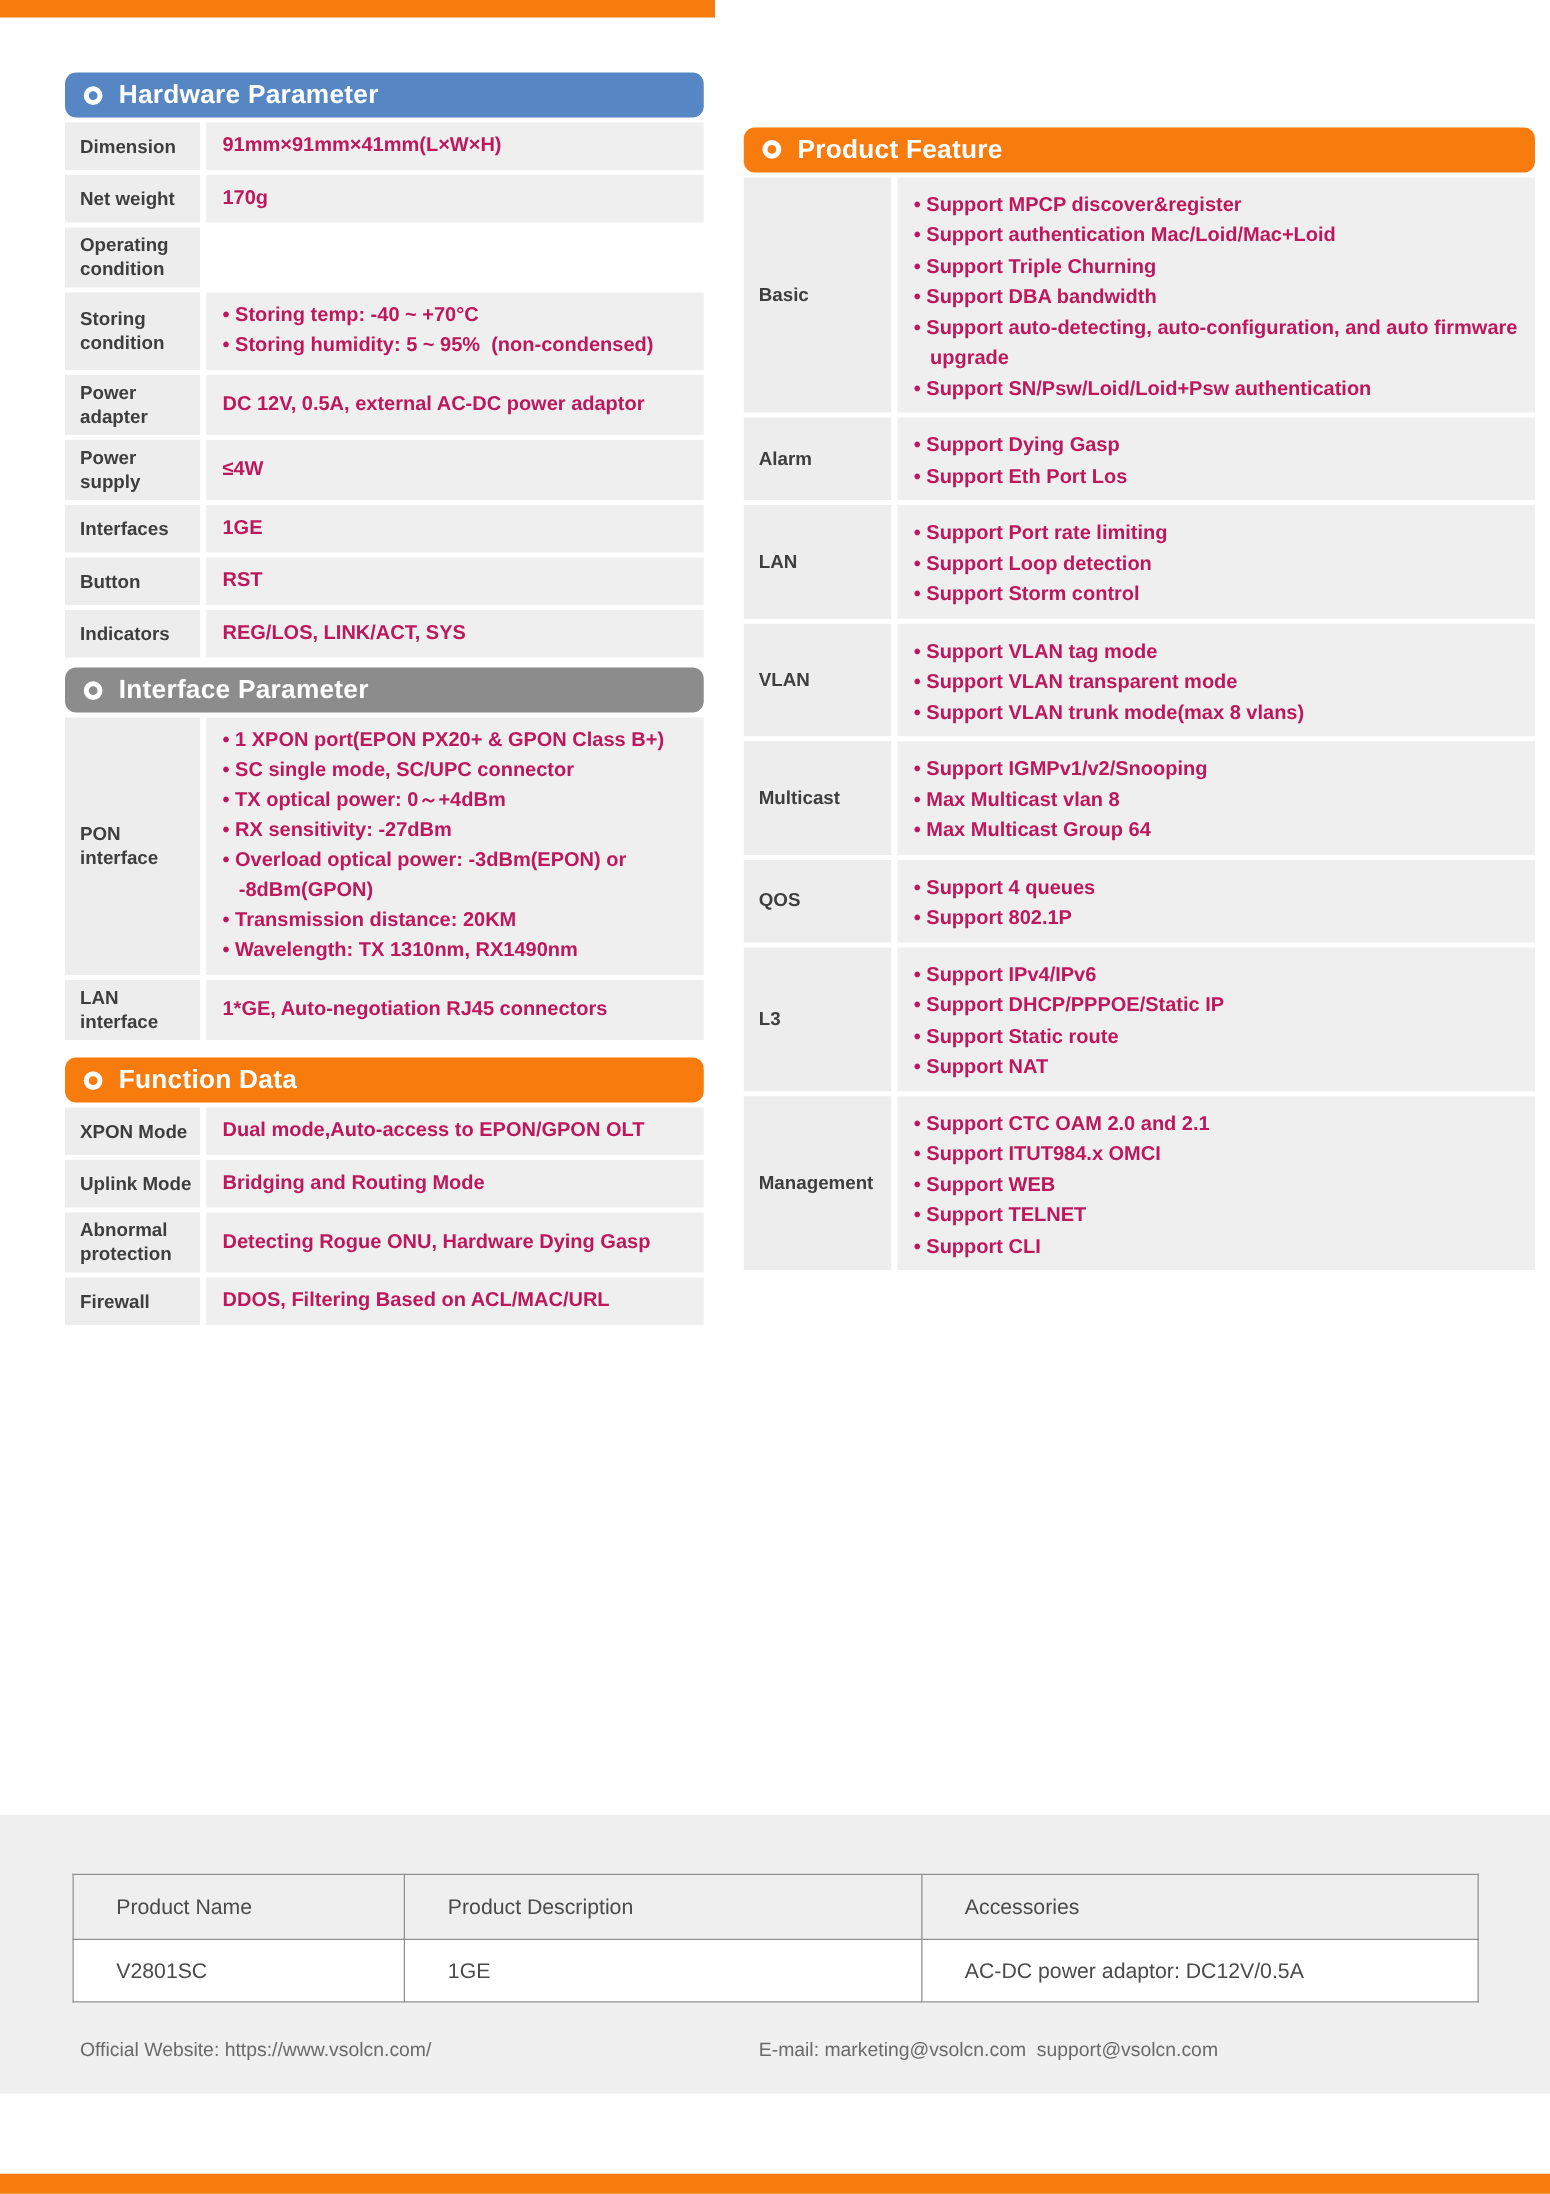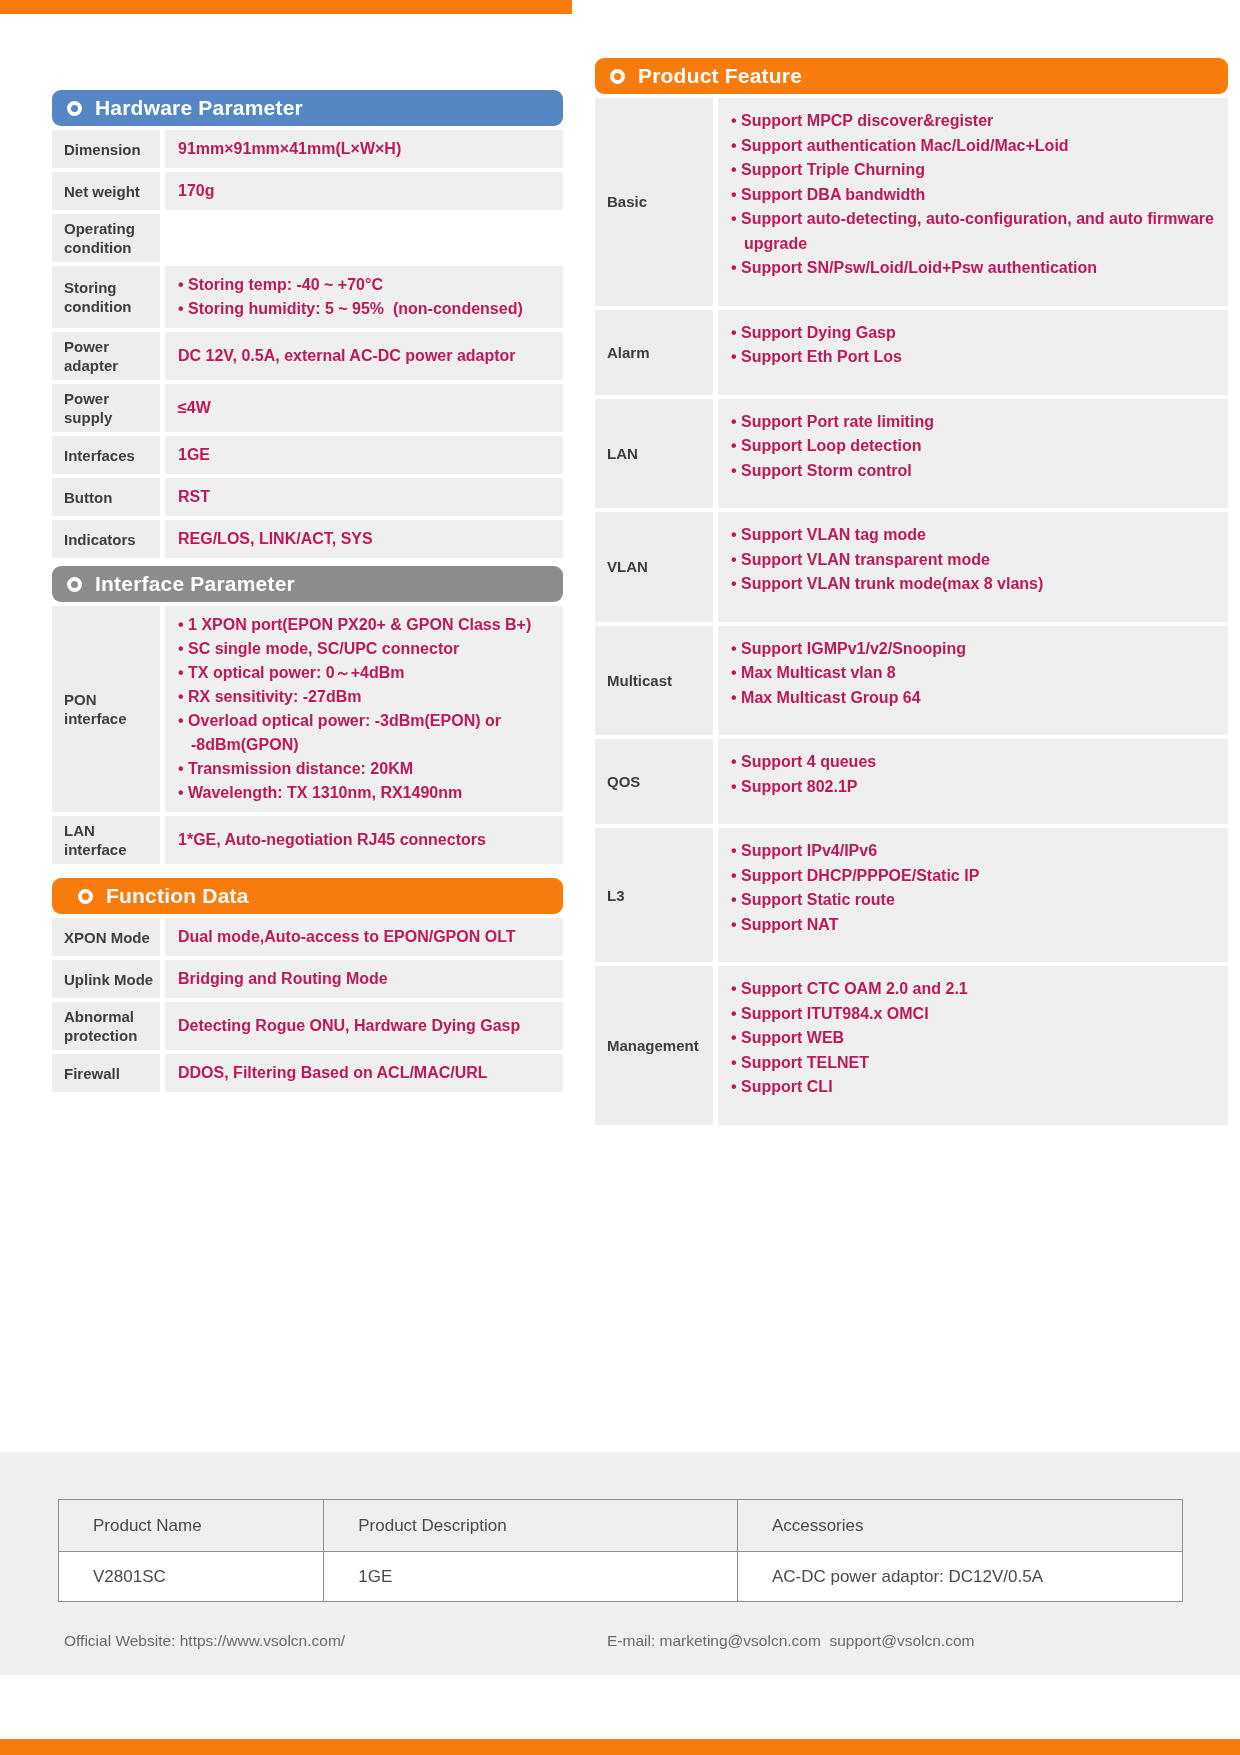--- a/index.html
+++ b/index.html
@@ -33,39 +33,39 @@
     color:#fff;font-size:21px;letter-spacing:.2px;margin-bottom:4px;
   }
   .section-header.blue{background:var(--blue);}
   .section-header.gray{background:var(--gray);}
   .section-header.orange{background:var(--orange);}
   .section-header .ring{
     width:15px;height:15px;border:4px solid #fff;border-radius:50%;
     margin:0 13px 0 15px;flex:0 0 auto;
   }
   .mt8{margin-top:8px;}
-  .mt14{margin-top:14px;padding-left:11px;}
+  .mt14{margin-top:14px;}
 
   .spec-table{display:flex;flex-direction:column;gap:4px;}
   .spec-row{display:flex;gap:5px;}
   .spec-row .cell{min-height:31px;}
   .spec-row .label{
     flex:0 0 108px;width:108px;background:#EDEDED;
     display:flex;align-items:center;
     padding:5px 4px 5px 12px;
     font-size:15px;line-height:19px;color:#3E3E3E;
   }
   .col-right .spec-row .label{flex:0 0 118px;width:118px;}
   .spec-row .value{
     flex:1 1 auto;background:#EFEFEF;
     display:flex;flex-direction:column;justify-content:center;
     padding:7px 10px 7px 13px;
     font-size:16px;line-height:24px;color:#be185d;
   }
-  .col-right .spec-row .value{padding-top:11px;padding-bottom:25px;line-height:24.5px;}
+  .col-right .spec-row .value{padding-top:11px;padding-bottom:6px;line-height:24.5px;}
   .value .line{white-space:pre-wrap;}
   .value .line.bullet{padding-left:13px;text-indent:-13px;}
 
   .footer-band{
     position:absolute;left:0;top:1452px;width:1240px;height:223px;
     background:#F0F0F0;
   }
   .product-table{
     position:absolute;left:58px;top:47px;width:1125px;
     border-collapse:collapse;background:#fff;

